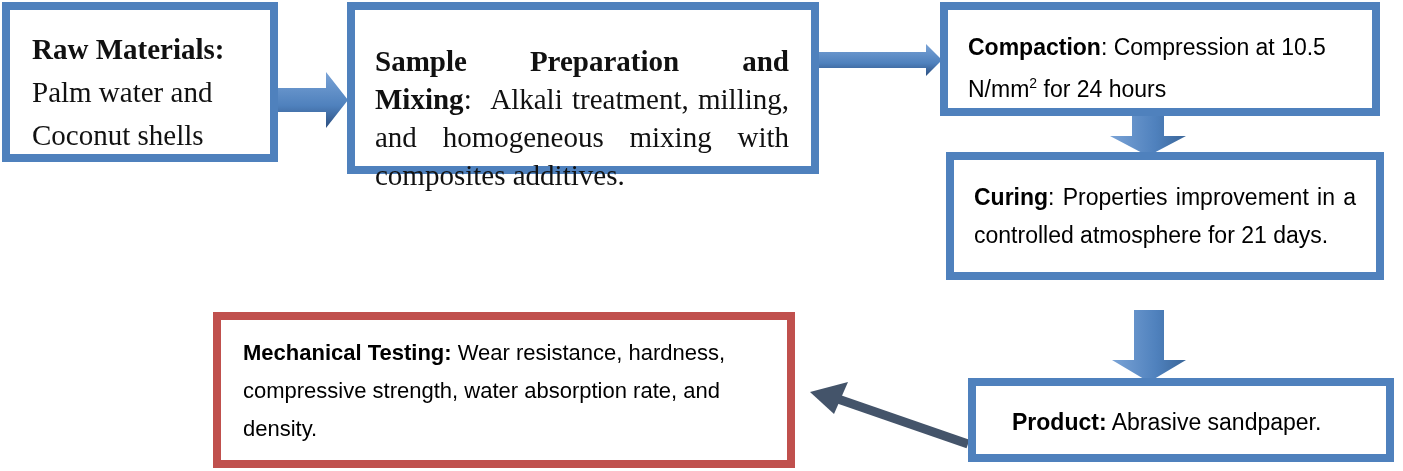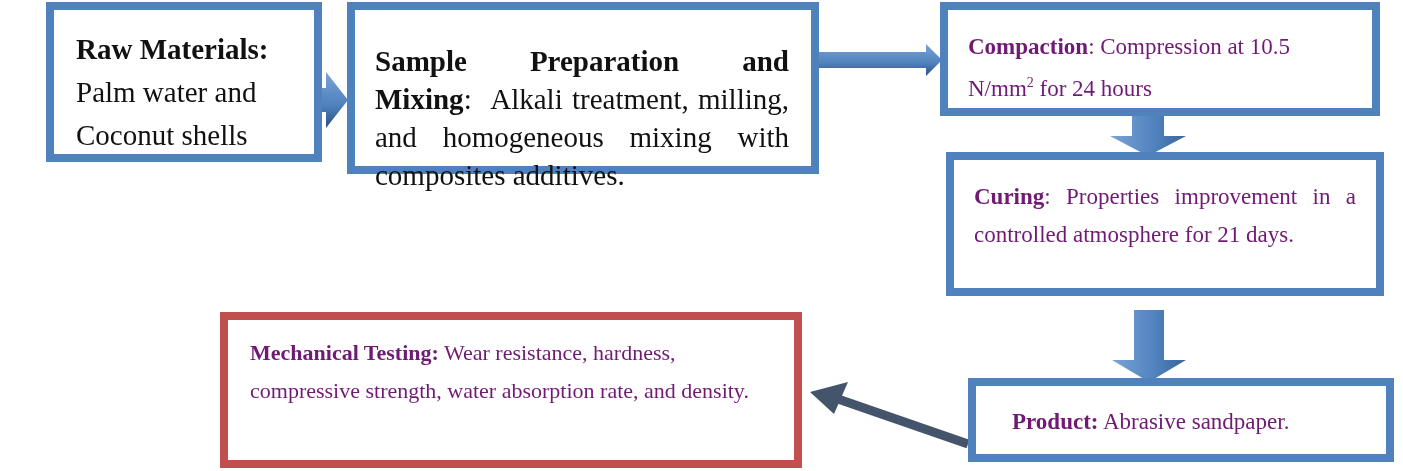--- a/index.html
+++ b/index.html
@@ -1,20 +1,20 @@
 <!DOCTYPE html>
 <html><head>
 <meta charset="utf-8">
 <style>
   html, body { margin:0; padding:0; background:#ffffff; }
   body { width:1403px; height:471px; position:relative; overflow:hidden; }
   .box { position:absolute; box-sizing:border-box; background:#fff; border:8px solid #4f81bd; }
   .box.red { border-color:#c0504d; }
   .serif { font-family:"Liberation Serif", "DejaVu Serif", serif; color:#111; }
-  .sans { font-family:Liberation Serif, serif; color:#701a75; }
+  .sans { font-family:Liberation Sans, sans-serif; color:#000000; }
   .justify { text-align:justify; text-align-last:left; }
   b { font-weight:bold; }
   svg.arrows { position:absolute; left:0; top:0; }
 </style>
 </head>
 <body>
 
 <svg class="arrows" width="1403" height="471">
   <defs>
     <linearGradient id="gh" x1="0" y1="0" x2="0" y2="1">
@@ -34,48 +34,48 @@
   <polygon points="818,52 926,52 926,44 942,60 926,76 926,68 818,68" fill="url(#gh)"></polygon>
 
   <polygon points="1132,114 1164,114 1164,136 1186,136 1148,156 1110,136 1132,136" fill="url(#gv)"></polygon>
 
   <polygon points="1134,310 1164,310 1164,360 1186,360 1149,382 1112,360 1134,360" fill="url(#gv)"></polygon>
 
   <line x1="968" y1="444" x2="838" y2="399" stroke="#44546a" stroke-width="9"></line>
   <polygon points="810,392 848,382 834,414" fill="#44546a"></polygon>
 </svg>
 
-<div class="box" style="left:2px; top:2px; width:276px; height:160px; padding:18px 20px 0 22px;margin-left:44px;">
+<div class="box" style="left:2px; top:2px; width:276px; height:160px; padding:18px 20px 0 22px;">
   <div class="serif" style="font-size:29px; line-height:43px;">
     <b>Raw Materials:</b><br>
     <span>Palm water and Coconut shells</span>
   </div>
 </div>
 
 <div class="box" style="left:347px; top:2px; width:472px; height:172px; padding:32px 22px 0 20px;">
   <div class="serif justify" style="font-size:29px; line-height:38px;">
     <b>Sample Preparation and Mixing</b><span>:</span>&nbsp;&nbsp;<span>Alkali treatment, milling, and homogeneous mixing with composites additives.</span>
   </div>
 </div>
 
 <div class="box" style="left:940px; top:2px; width:440px; height:114px; padding:16px 22px 0 20px;">
   <div class="sans" style="font-size:23px; line-height:42px;">
     <b>Compaction</b><span>: </span><span>Compression at 10.5 N/mm</span><sup style="font-size:14px; line-height:0;">2</sup><span> for 24 hours</span>
   </div>
 </div>
 
-<div class="box" style="left:946px; top:152px; width:438px; height:144px; padding:18px 20px 8px 20px;">
+<div class="box" style="left:946px; top:152px; width:438px; height:128px; padding:18px 20px 8px 20px;">
   <div class="sans justify" style="font-size:23px; line-height:38px;">
     <b>Curing</b><span>: </span><span>Properties improvement in a controlled atmosphere for 21 days.</span>
   </div>
 </div>
 
 <div class="box" style="left:968px; top:378px; width:426px; height:84px; padding:18px 20px 0 36px;">
   <div class="sans" style="font-size:23px; line-height:36px;">
     <b>Product:</b><span> Abrasive sandpaper.</span>
   </div>
 </div>
 
-<div class="box red" style="left:220px; top:312px; width:582px; height:156px; padding:14px 20px 0 22px;">
+<div class="box red" style="left:213px; top:312px; width:582px; height:156px; padding:14px 20px 0 22px;">
   <div class="sans" style="font-size:22px; line-height:38px;">
     <b>Mechanical Testing:</b><span> Wear resistance, hardness, compressive strength, water absorption rate, and density.</span>
   </div>
 </div>
 
 </body></html>

